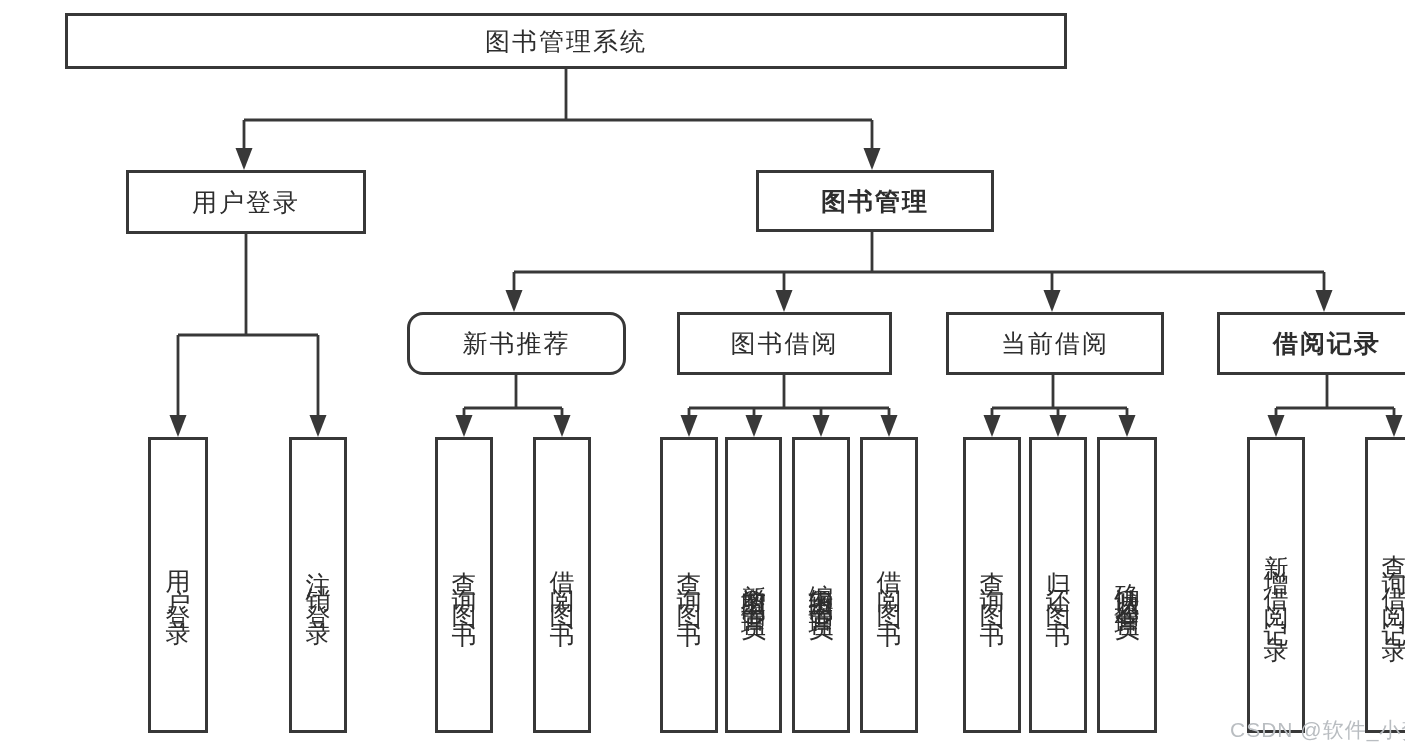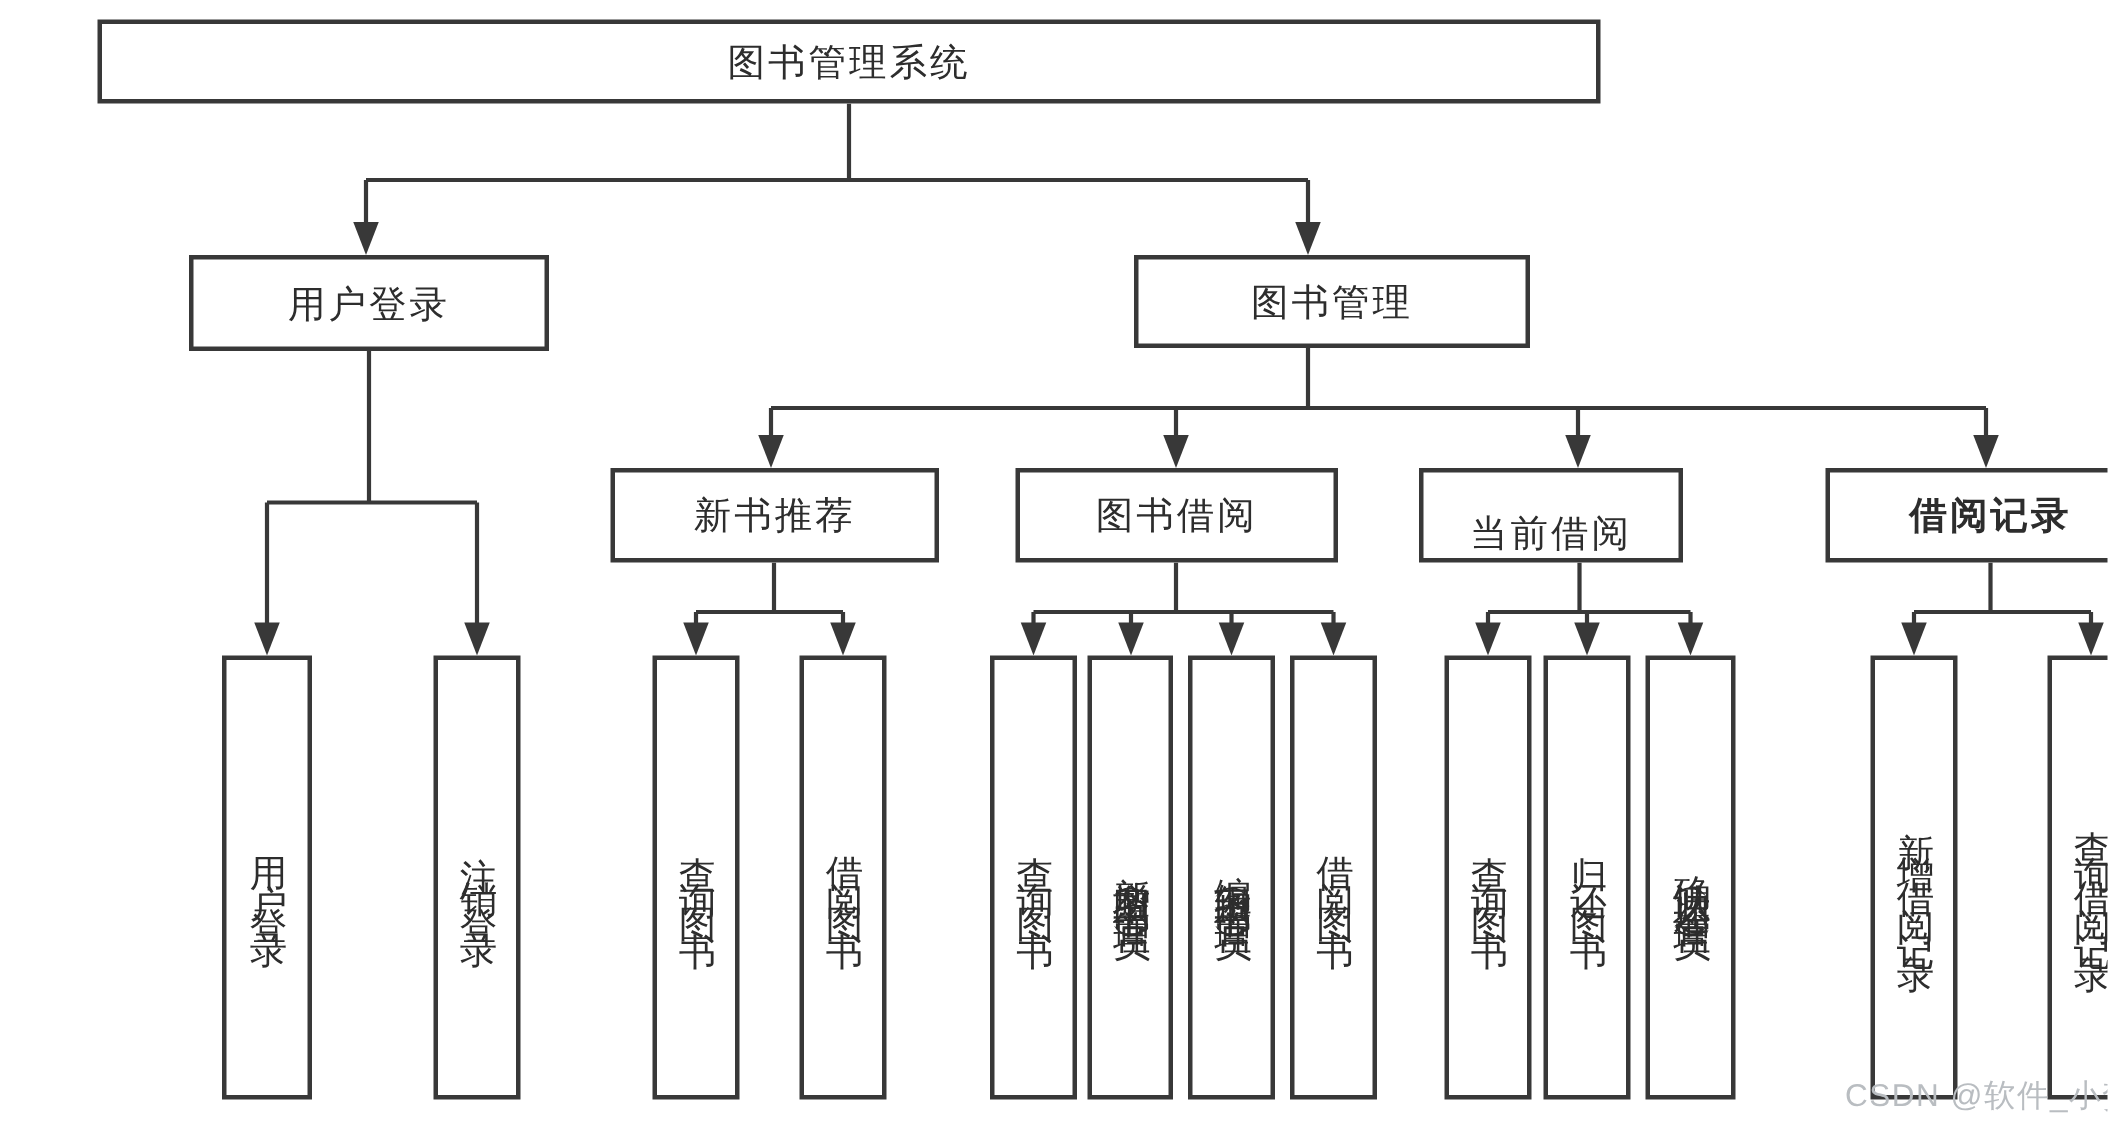--- a/index.html
+++ b/index.html
@@ -116,30 +116,30 @@
       <line x1="1350" y1="408" x2="1350" y2="419" stroke="#383838" stroke-width="2.8"></line>
       <polygon points="1341.5,415 1358.5,415 1350,437" fill="#383838"></polygon>
     </svg>
   <div id="nodes">
       <div class="node" style="left: 21px; top: 13px; width: 1002px; height: 56px;">
         <span class="label-h">图书管理系统</span>
       </div>
       <div class="node" style="left: 82px; top: 170px; width: 240px; height: 64px;">
         <span class="label-h">用户登录</span>
       </div>
-      <div class="node" style="left: 712px; top: 170px; width: 264px; height: 62px;">
+      <div class="node" style="left: 712px; top: 170px; width: 238px; height: 62px; font-weight: bold;">
         <span class="label-h">图书管理</span>
       </div>
-      <div class="node" style="left: 363px; top: 312px; width: 219px; height: 63px;">
+      <div class="node" style="left: 363px; top: 312px; width: 219px; height: 63px; border-radius: 16px;">
         <span class="label-h">新书推荐</span>
       </div>
       <div class="node" style="left: 633px; top: 312px; width: 215px; height: 63px; text-align: right;">
         <span class="label-h">图书借阅</span>
       </div>
-      <div class="node" style="left: 902px; top: 312px; width: 176px; height: 63px; align-items: flex-end;">
+      <div class="node" style="left: 902px; top: 312px; width: 218px; height: 63px;">
         <span class="label-h">当前借阅</span>
       </div>
       <div class="node" style="left: 1173px; top: 312px; width: 220px; height: 63px; font-weight: bold;">
         <span class="label-h">借阅记录</span>
       </div>
       <div class="node" style="left: 104px; top: 437px; width: 60px; height: 296px;">
         <span class="label-v" style="letter-spacing: 17px;">用户登录</span>
       </div>
       <div class="node" style="left: 245px; top: 437px; width: 58px; height: 296px;">
         <span class="label-v" style="letter-spacing: 17px;">注销登录</span>

